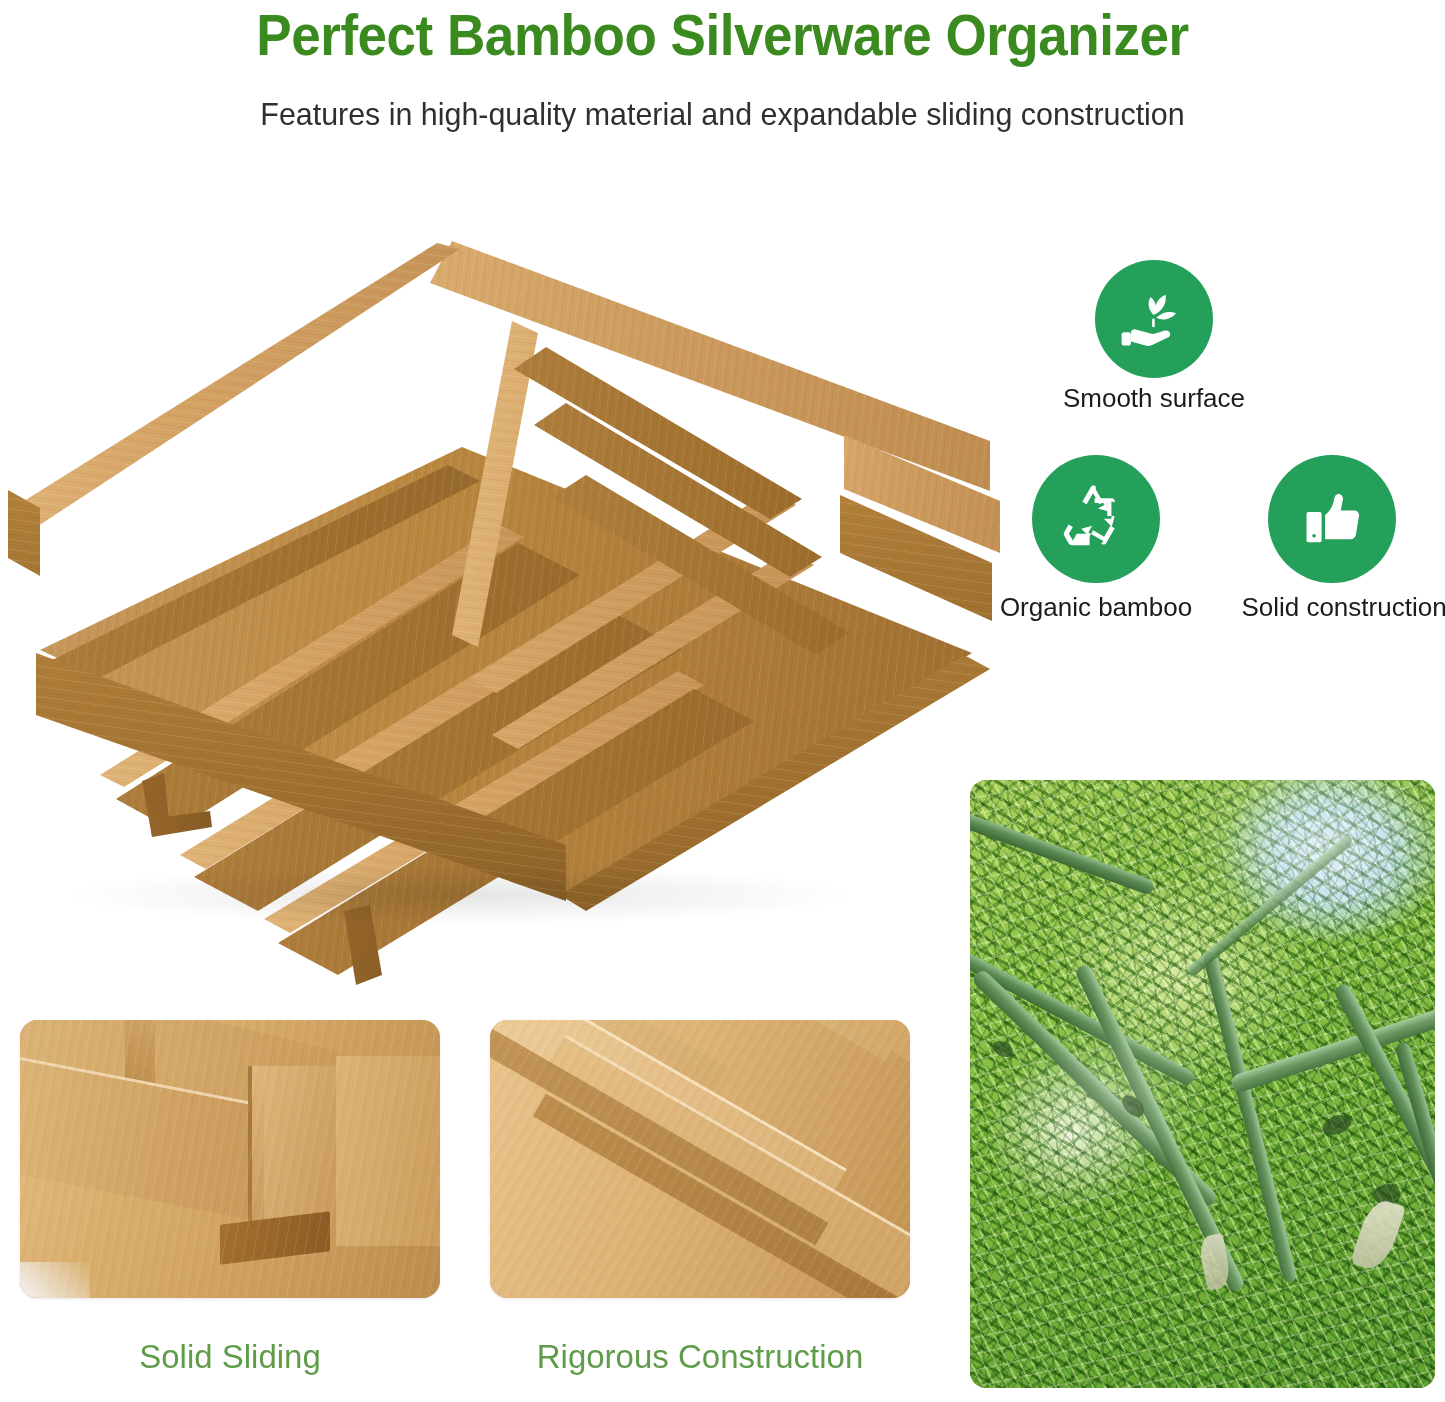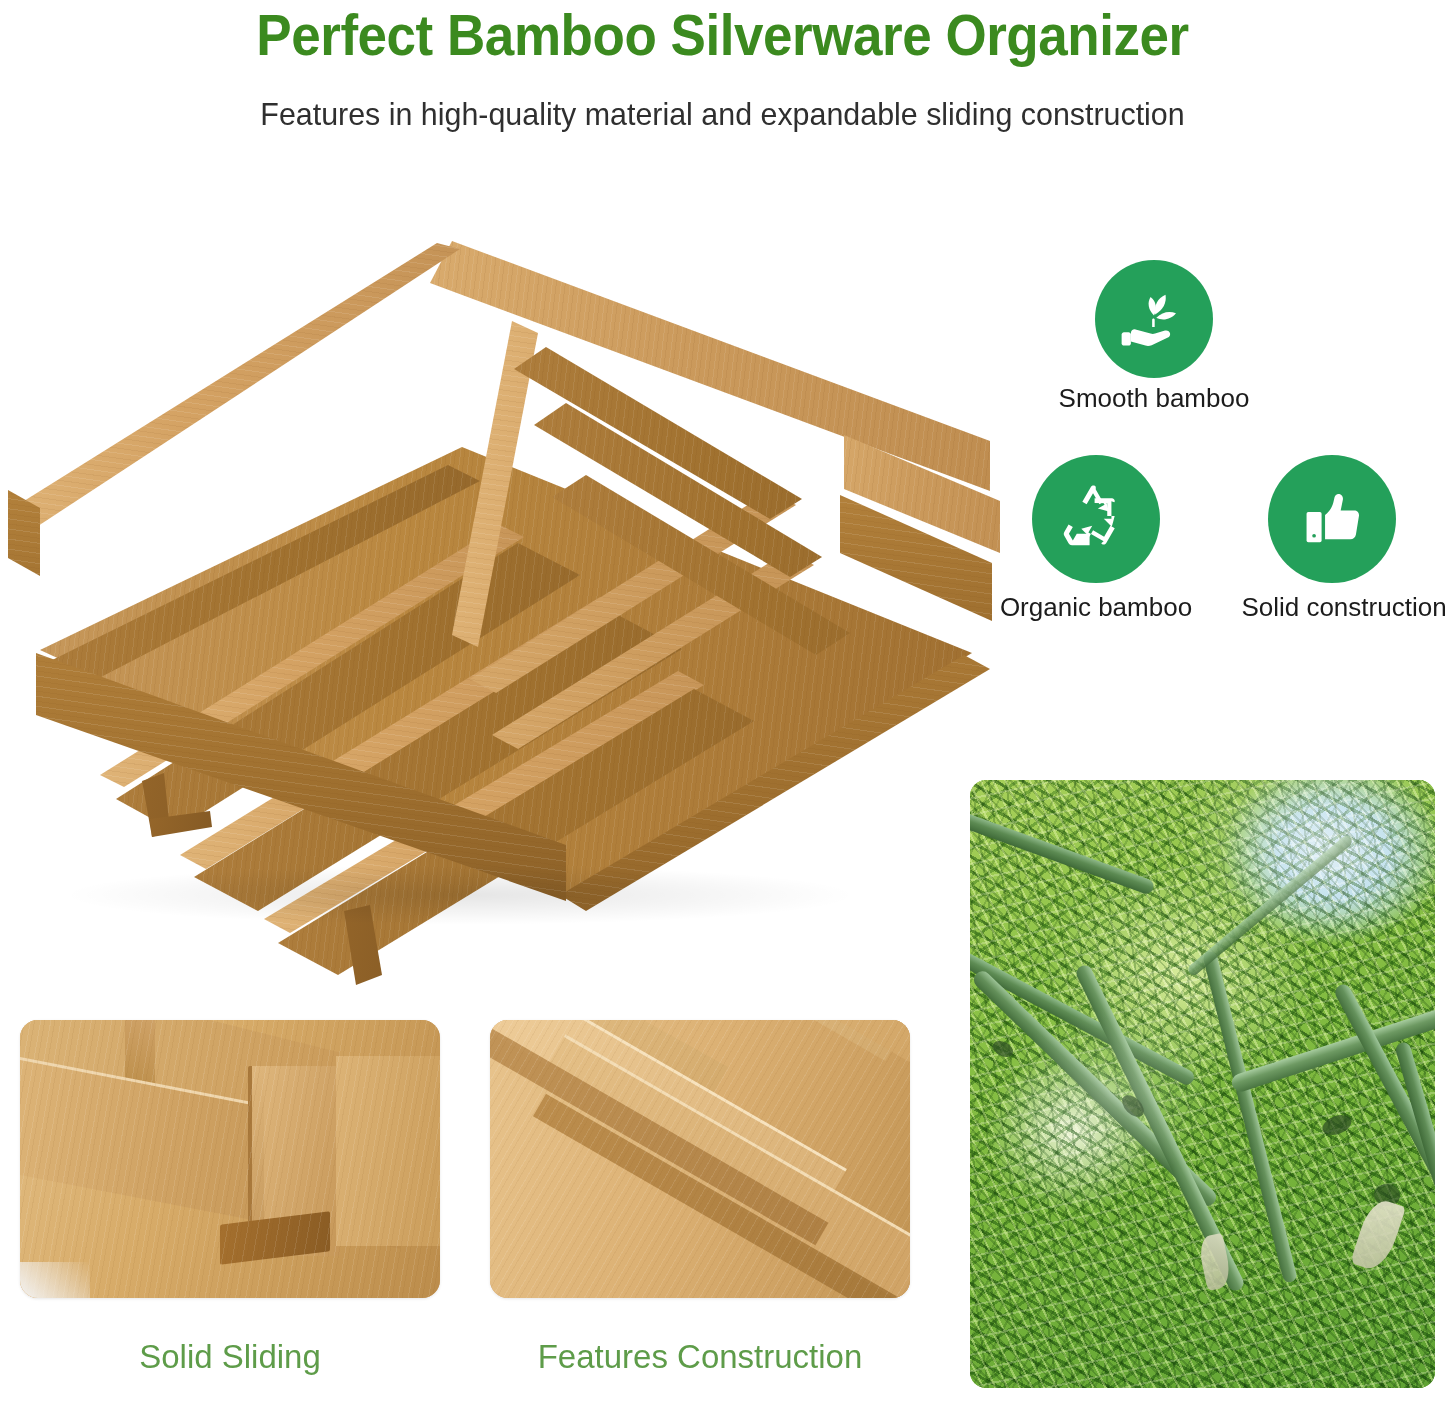--- a/index.html
+++ b/index.html
@@ -235,21 +235,21 @@
       <svg width="74" height="74" viewBox="0 0 64 64" fill="#ffffff">
         <path d="M33 28c-1 -8 2 -14 9 -17 1 7 -2 13 -9 17z"></path>
         <path d="M32 29c-5 -5 -6 -11 -3 -16 5 4 6 10 3 16z"></path>
         <path d="M34 31c5 -5 11 -6 17 -4 -4 5 -11 7 -17 4z"></path>
         <path d="M31.5 31.5c0.6 0 1.1 0.5 1.1 1.1V39h-2.2v-6.4c0-0.6 0.5-1.1 1.1-1.1z"></path>
         <path d="M12 44c0-2 2-3.5 4-3l13 3.6c1.3 .4 2.6 .4 3.9 0l8.6-2.6c2-.6 4 .6 4.4 2.5 .3 1.5-.5 3-1.9 3.6L30 54.6c-1.7 .8-3.6 .9-5.4 .4L12 51.4V44z"></path>
         <path d="M4 45.5c0-1.1 .9-2 2-2h4c1.1 0 2 .9 2 2V53c0 1.1-.9 2-2 2H6c-1.1 0-2-.9-2-2v-7.5z"></path>
       </svg>
     </span>
   </div>
-  <div class="feat-label" style="left:44px;top:133px;width:300px;">Smooth bamboo</div>
+  <div class="feat-label" style="left:44px;top:133px;width:300px;">Smooth surface</div>
 
   <div class="badge" style="left:72px;top:205px;width:128px;height:128px;">
     <span>
       <svg width="76" height="76" viewBox="0 0 64 64" fill="#ffffff">
         <path d="M31.8 7.2l7.4 12.8 -5.6 3.2 4.6 1.3 4.6 1.2 -1.2 -4.6 -1.3 -4.6 -5.4 3.1 -5.4 -9.3 -5.4 9.3 -3.6 -2.1 7.3 -12.6c0.9-1.6 3.2-1.6 4.0 0z"></path>
         <path d="M12.6 28.2l12.8 -7.4 3.2 5.6 1.2 -4.6 1.3 -4.6 -4.6 1.2 -4.6 1.3 3.1 5.4 -9.3 5.4 5.3 9.2 -3.6 2.1 -7.3 -12.6c-0.9-1.6 .3-3.6 2.0-3.6z" transform="rotate(120 32 32)"></path>
         <path d="M12.6 28.2l12.8 -7.4 3.2 5.6 1.2 -4.6 1.3 -4.6 -4.6 1.2 -4.6 1.3 3.1 5.4 -9.3 5.4 5.3 9.2 -3.6 2.1 -7.3 -12.6c-0.9-1.6 .3-3.6 2.0-3.6z" transform="rotate(240 32 32)"></path>
         <path d="M26.6 36.5h-10.8l-3.3 5.7 -3.3 -5.7 3.3 -5.7 -3.6 -2.1 -3.6 6.3c-.6 1 -.6 2.2 0 3.2l3.6 6.3c.6 1 1.7 1.6 2.8 1.6h14.9z" transform="translate(0 8)"></path>
       </svg>
     </span>
@@ -327,21 +327,21 @@
   <div style="position:absolute;left:-60px;top:96px;width:420px;height:26px;
               background:linear-gradient(100deg,#b9894b,#a5763a);transform:rotate(30deg);opacity:.8;"></div>
 
   <div style="position:absolute;left:20px;top:182px;width:440px;height:26px;
               background:linear-gradient(100deg,#b2813f,#9d7033);transform:rotate(30deg);opacity:.8;"></div>
 
   <div style="position:absolute;inset:0;background:repeating-linear-gradient(
         120deg, rgba(255,255,255,.10) 0 1px, rgba(0,0,0,0) 1px 4px,
         rgba(130,80,25,.07) 4px 5px, rgba(0,0,0,0) 5px 10px);"></div>
 </div>
-<div class="thumb-cap" style="left:470px;top:1338px;width:460px;">Features Construction</div>
+<div class="thumb-cap" style="left:470px;top:1338px;width:460px;">Rigorous Construction</div>
 
 <div id="forest">
 
   <div class="canopy" style="background:
       radial-gradient(ellipse 160px 130px at 78% 12%, #cfe6f2 0%, #b8dcea 35%, rgba(180,220,235,0) 70%),
       radial-gradient(ellipse 120px 110px at 22% 58%, #e9f2d0 0%, rgba(233,242,208,0) 72%),
       radial-gradient(ellipse 180px 150px at 45% 32%, #d6ea9a 0%, rgba(214,234,154,0) 75%),
       linear-gradient(160deg,#a8d05a 0%,#8cc246 30%,#79b53c 60%,#5fa233 100%);"></div>
 
   <div class="canopy" style="background:

